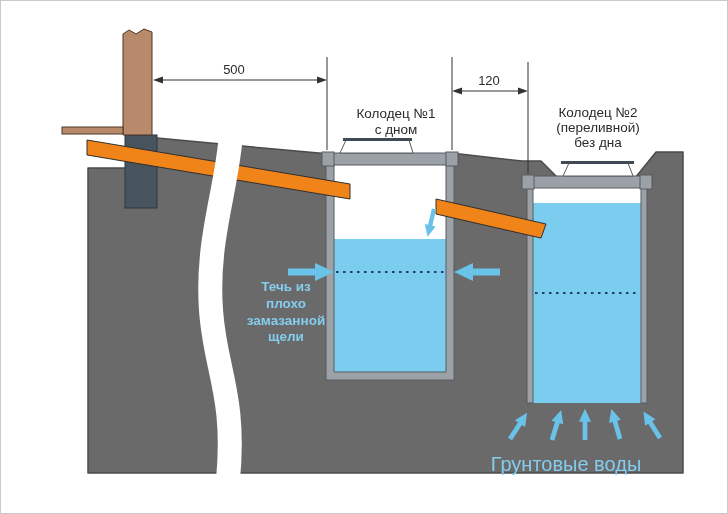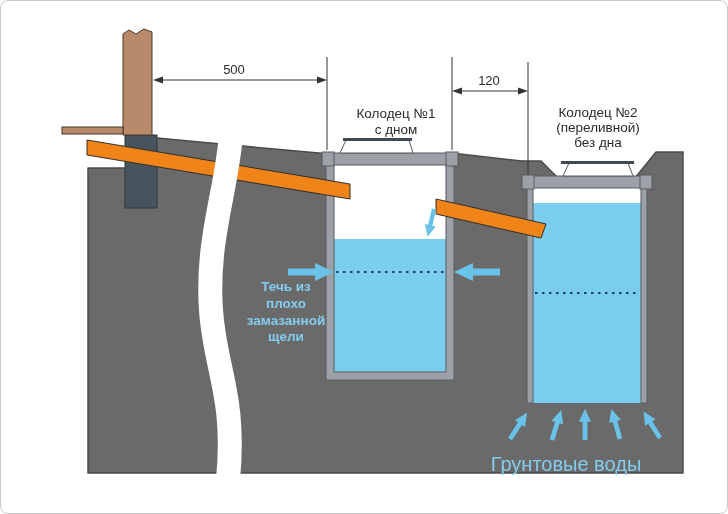--- a/index.html
+++ b/index.html
@@ -1,20 +1,20 @@
 <!DOCTYPE html>
 <html style="--bg: #ffffff; --borderColor: #c9c9c9; --ground: #6a6a6a; --groundOutline: #4b4b4b; --foundation: #47545e; --wood: #b88a6b; --pipe: #f08419; --wellWall: #9ba1a6; --wellOutline: #565c61; --water: #7bcdf0; --hatchLine: #3f4a55; --dotted: #1f3f63; --arrowBlue: #6ac2e9; --dimLine: #333333; --textDark: #2b2b2b; --textBlue: #84cdee;"><head>
 <meta charset="utf-8">
 <style>
   html,body{margin:0;padding:0;background:#fff;}
   .frame{
     position:relative;
     width:726px;height:512px;
     border:1px solid var(--borderColor,#c9c9c9);
-    border-radius:8px;
+    border-radius:0;
     overflow:hidden;
     background:var(--bg,#ffffff);
     font-family:"Liberation Sans",sans-serif;
   }
   svg{display:block;}
   .ground   {fill:var(--ground,#6a6a6a);stroke:var(--groundOutline,#4b4b4b);stroke-width:1.5;stroke-linejoin:round;}
   .found    {fill:var(--foundation,#47545e);stroke:#2e363c;stroke-width:1;}
   .wood     {fill:var(--wood,#b88a6b);stroke:#4a3827;stroke-width:1;}
   .pipe     {fill:var(--pipe,#f08419);stroke:#2f2f2f;stroke-width:1;}
   .wallfill {fill:var(--wellWall,#9ba1a6);stroke:var(--wellOutline,#565c61);stroke-width:1;}

